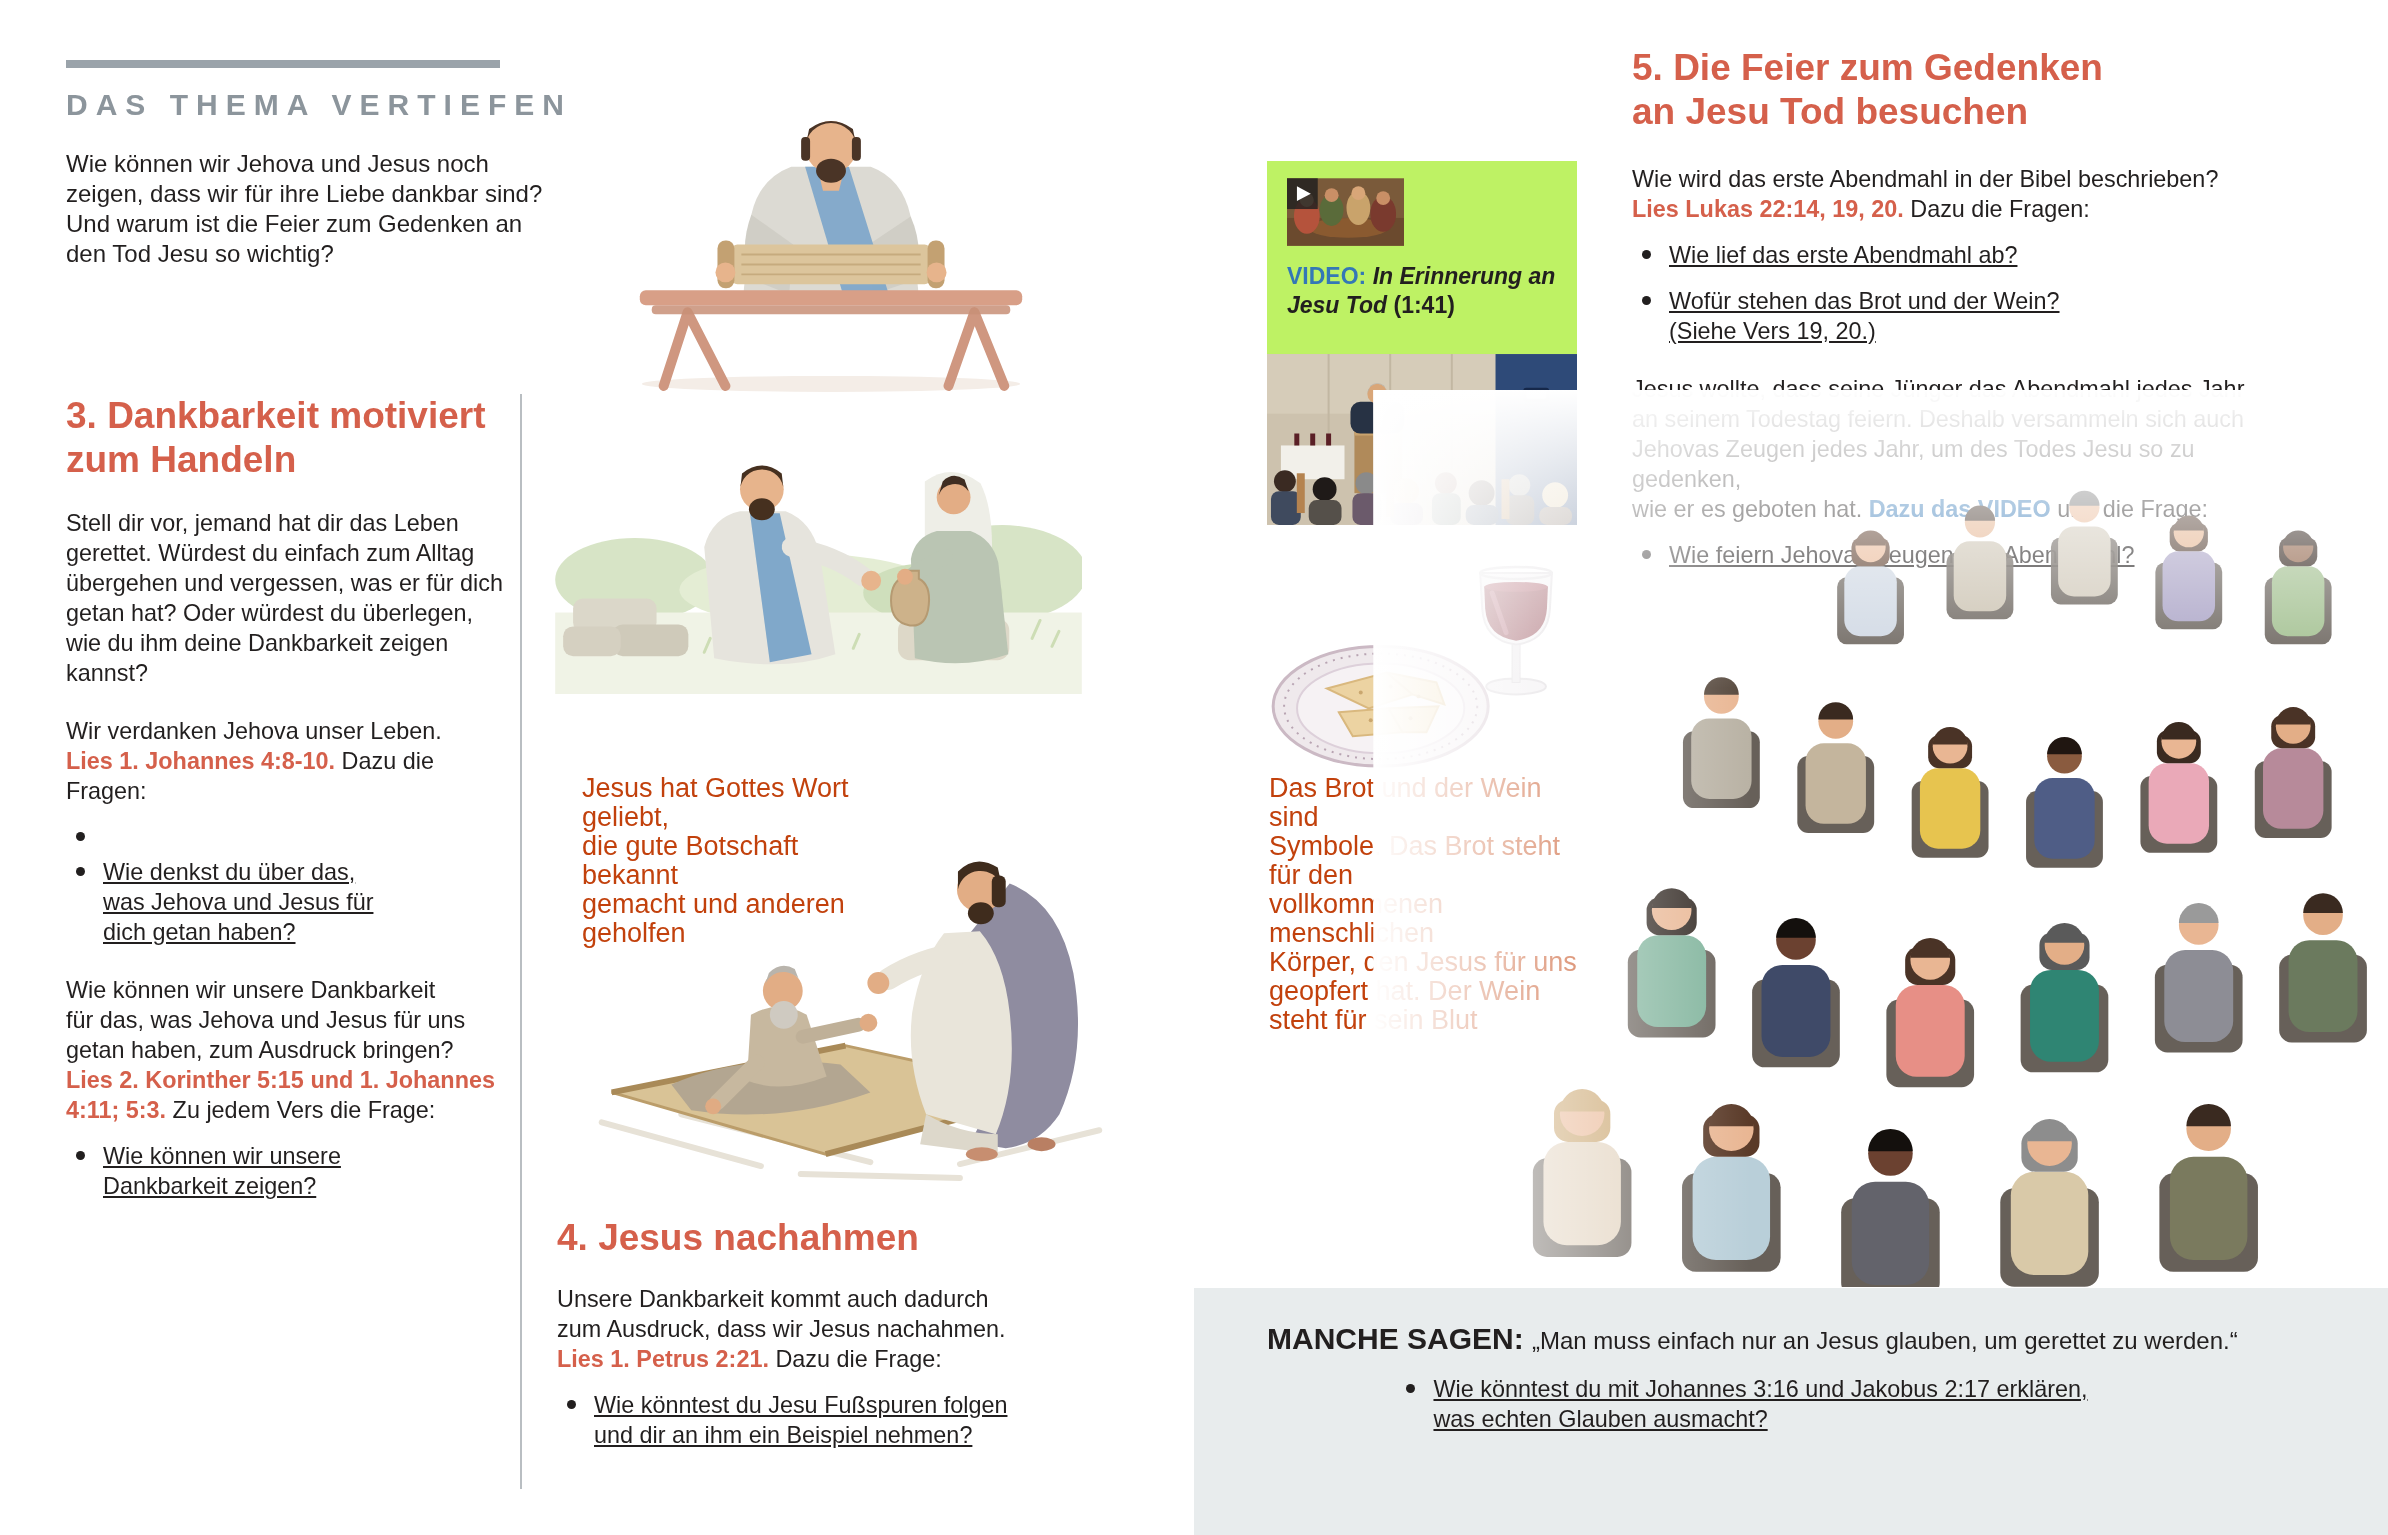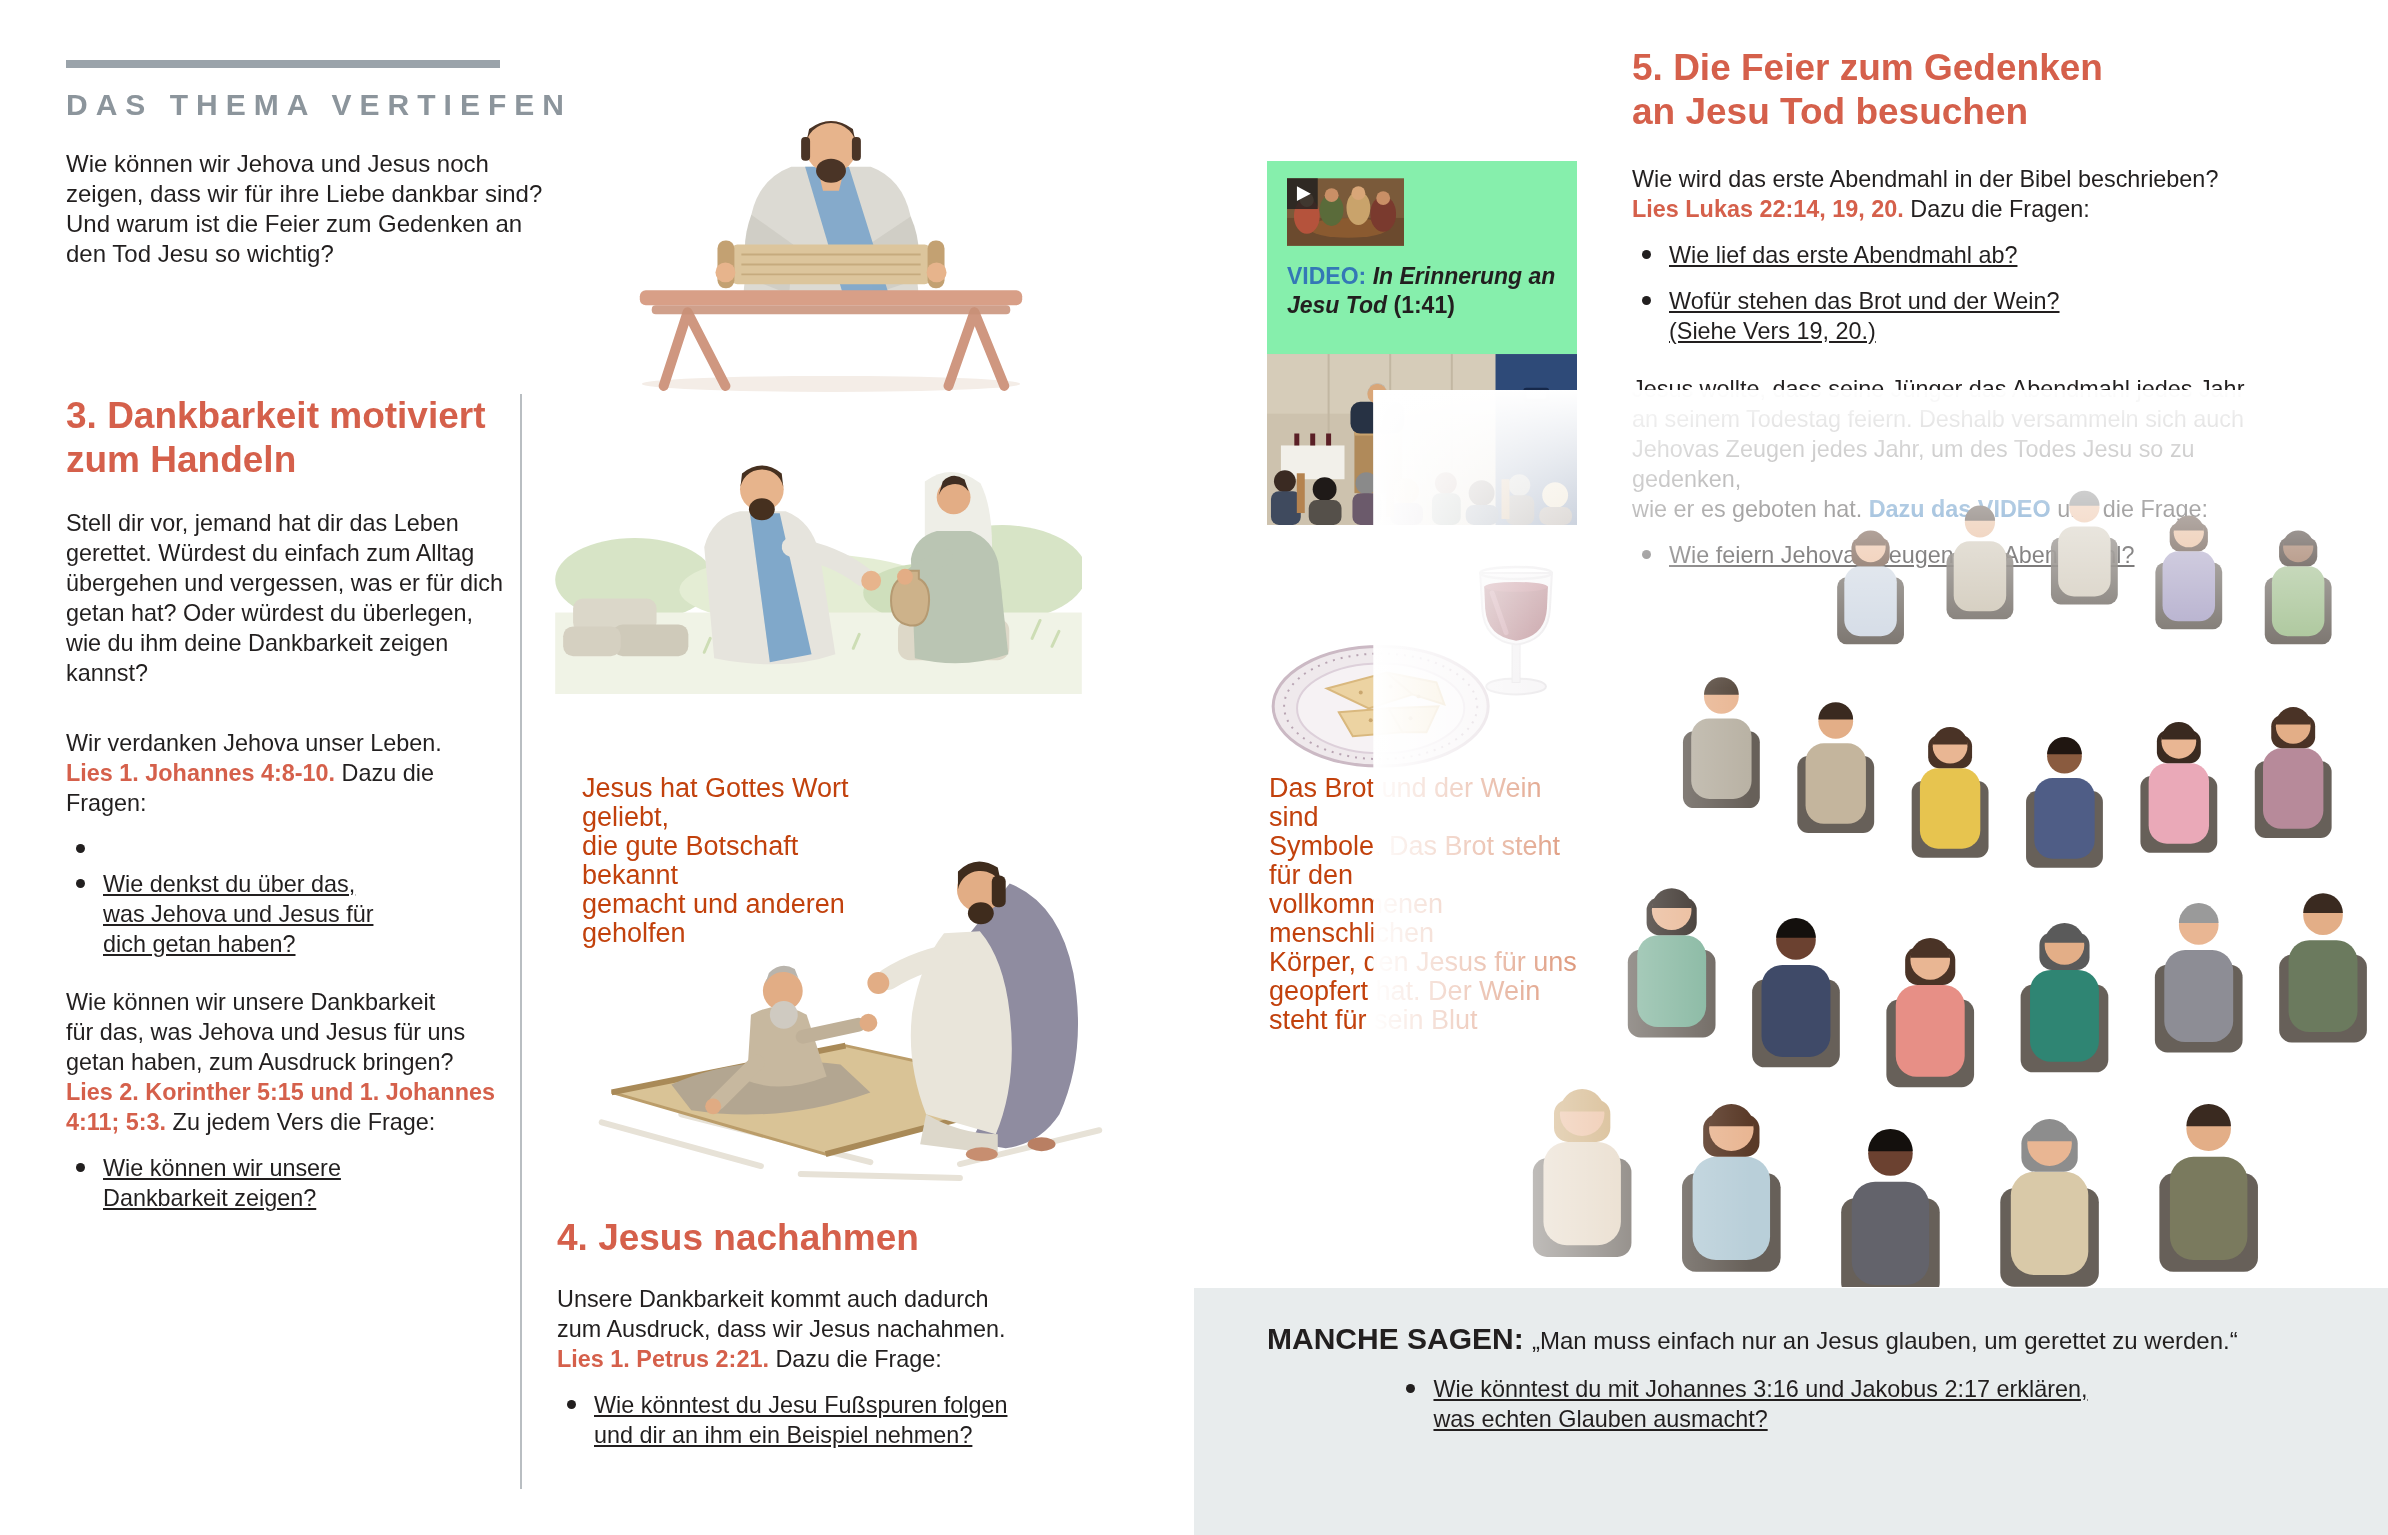--- a/index.html
+++ b/index.html
@@ -14,29 +14,29 @@
   .h-coral{font-size:37px;line-height:44px;font-weight:bold;color:#d5604b;white-space:pre-line;}
   .body-t{font-size:23.4px;line-height:30px;color:#221f1f;white-space:pre-line;}
   .lies{color:#d5604b;font-weight:bold;}
   .vlink{color:#3478b6;font-weight:bold;}
   .cap{font-size:27px;line-height:29px;color:#c2410c;white-space:pre-line;}
   .bullet{display:flex;margin-top:16px;text-decoration:underline;}
   .bullet .dot{flex:none;width:9px;height:9px;border-radius:50%;background:#221f1f;margin:10px 18px 0 10px;}
   .bullet .tx{font-size:23.4px;line-height:30px;white-space:pre-line;}
   .divider{width:2px;background:#b9bec2;}
   
-  .video-box{width:310px;height:193px;background:#86efac;}
+  .video-box{width:310px;height:193px;background:#bef264;}
   .video-caption{font-size:23px;line-height:29px;font-weight:bold;color:#221f1f;white-space:pre-line;}
   .video-caption .it{font-style:italic;}
   
   .graybox{width:1194px;height:312px;background:#e8eced;}
   .ms-label{font-size:30px;font-weight:bold;color:#221f1f;}
   .ms-quote{font-size:24px;color:#221f1f;}
   .mb26{margin-bottom:26px;}
-  .mt24{margin-top:40px;}
+  .mt24{margin-top:28px;}
   .mt28{margin-top:28px;}
 </style>
 </head>
 <body>
 
 <div class="page">
 
   <div class="abs kicker-rule" style="left:66px;top:60px;"></div>
   <div class="abs kicker" style="left:66px;top:88px;">DAS THEMA VERTIEFEN</div>
   <div class="abs intro preline" style="left:66px;top:149px;width:517px;">Wie können wir Jehova und Jesus noch

